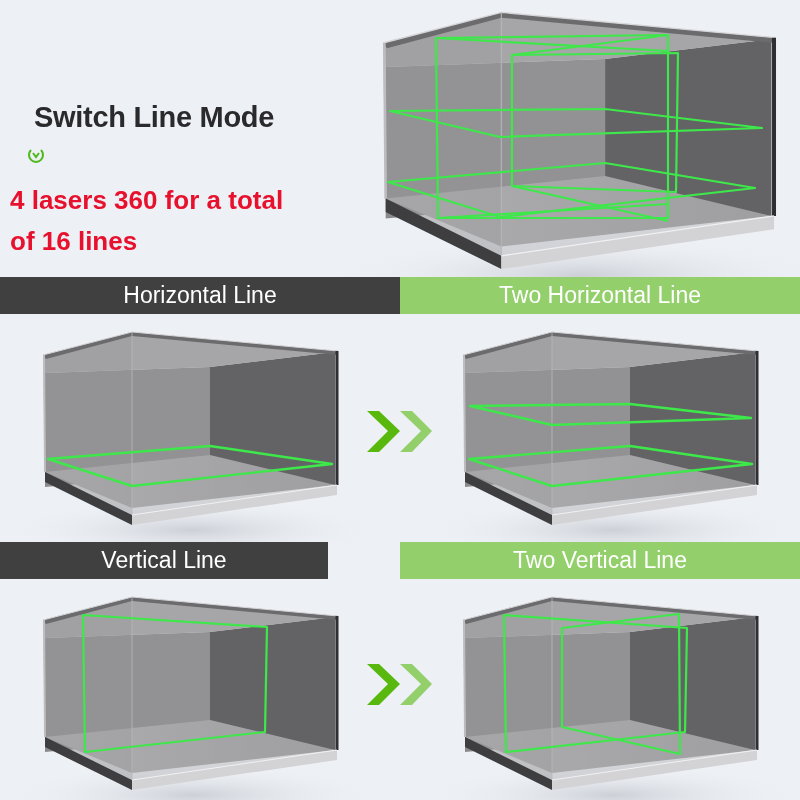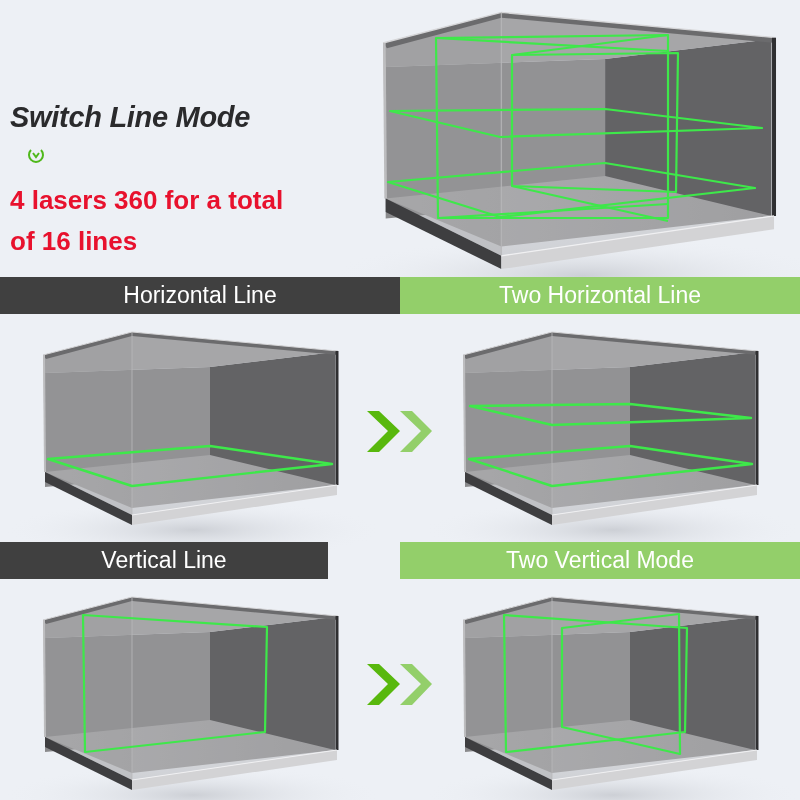--- a/index.html
+++ b/index.html
@@ -1,18 +1,18 @@
 <!DOCTYPE html>
 <html><head>
 <meta charset="utf-8">
 <style>
   html,body{margin:0;padding:0;}
   body{width:800px;height:800px;background:#edf0f5;position:relative;overflow:hidden;font-family:"Liberation Sans",sans-serif;}
   .abs{position:absolute;}
-  .title{left:10px;top:101px;font-size:29px;font-weight:bold;color:#2a2a2c;letter-spacing:-0.3px;white-space:nowrap;font-style:italic;}
+  .title{left:34px;top:101px;font-size:29px;font-weight:bold;color:#2a2a2c;letter-spacing:-0.3px;white-space:nowrap;}
   .check{left:27px;top:146px;width:18px;height:18px;}
   .red{left:10px;font-size:26px;font-weight:bold;color:#e8112d;white-space:nowrap;}
   .red1{top:185px;}
   .red2{top:226px;}
   .bar{height:37px;display:flex;align-items:center;justify-content:center;color:#fff;font-size:23px;white-space:nowrap;}
   .bar.dark{background:#404040;}
   .bar.light{background:#93cf6a;text-align:right;}
   svg{position:absolute;left:0;top:0;}
 </style>
 </head>
@@ -125,13 +125,13 @@
   <polyline points="6,7 9,11 12,7" fill="none" stroke="#4fb81a" stroke-width="2"></polyline>
 </svg>
 
 <div class="abs red red1">4 lasers 360 for a total</div>
 <div class="abs red red2">of 16 lines</div>
 
 <div class="abs bar dark" style="left:0;top:277px;width:400px;">Horizontal Line</div>
 <div class="abs bar light" style="left:400px;top:277px;width:400px;">Two Horizontal Line</div>
 
 <div class="abs bar dark" style="left:0;top:542px;width:328px;">Vertical Line</div>
-<div class="abs bar light" style="left:400px;top:542px;width:400px;">Two Vertical Mode</div>
+<div class="abs bar light" style="left:400px;top:542px;width:400px;">Two Vertical Line</div>
 
 </body></html>

